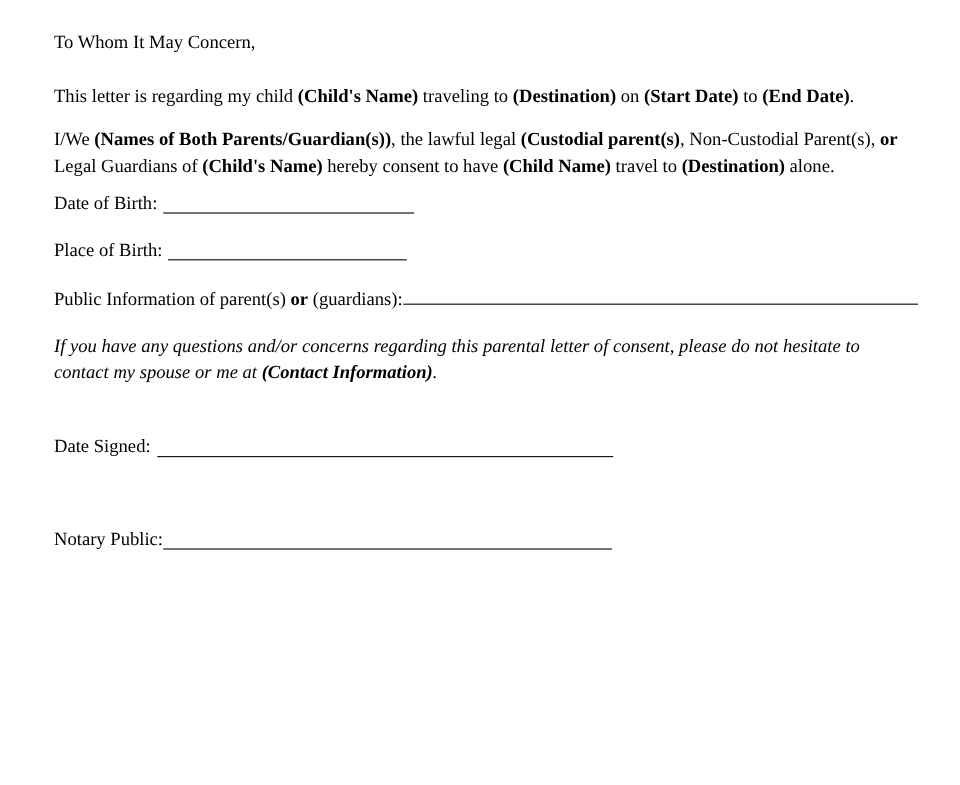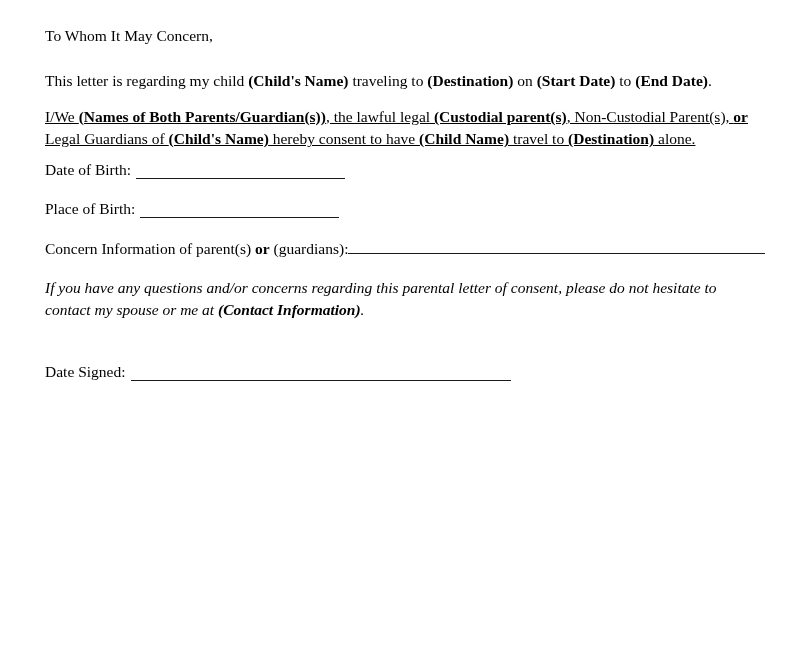--- a/index.html
+++ b/index.html
@@ -18,21 +18,21 @@
     font-family: "Liberation Serif", "DejaVu Serif", serif;
     font-size: 15.5px;
     line-height: 22px;
     overflow: hidden;
   }
   .para {
     margin: 0;
   }
   .salutation { margin-bottom: 23px; }
   .p-regarding { margin-bottom: 14px; }
-  .p-consent   { margin-bottom: 9px; text-decoration: underline; }
+  .p-consent   { margin-bottom: 9px; }
   .p-questions { margin-bottom: 40px; font-style: italic; }
   b { font-weight: bold; }
 
   .field-row {
     white-space: nowrap;
     margin-bottom: 17px;
   }
   .sig-row      { margin-bottom: 38px; }
   .sig-row-2    { margin-bottom: 55px; }
   .sig-row-3    { margin-bottom: 0; }
@@ -75,25 +75,28 @@
   <div class="field-row">
     <span class="label">Date of Birth:</span><span class="blank gap w-dob"></span>
   </div>
 
   <div class="field-row">
     <span class="label">Place of Birth:</span><span class="blank gap w-pob"></span>
   </div>
 
 
   <div class="contact-row">
-    <span class="label"><span>Concern Information of parent(s) </span><b>or</b><span> (guardians):</span></span>
+    <span class="label"><span>Public Information of parent(s) </span><b>or</b><span> (guardians):</span></span>
       <span class="blank"></span>
   </div>
 
   <p class="para p-questions"><span>If you have any questions and/or concerns regarding this parental letter of consent, please do not hesitate to contact my spouse or me at </span><b>(Contact Information)</b><span>.</span></p>
 
 
   <div class="field-row sig-row-2">
     <span class="label">Date Signed:</span><span class="blank gap w-datesig"></span>
   </div>
 
+  <div class="field-row sig-row-3">
+    <span class="label">Notary Public:</span><span class="blank w-notary"></span>
+  </div>
 
 </div>
 
 </body></html>

